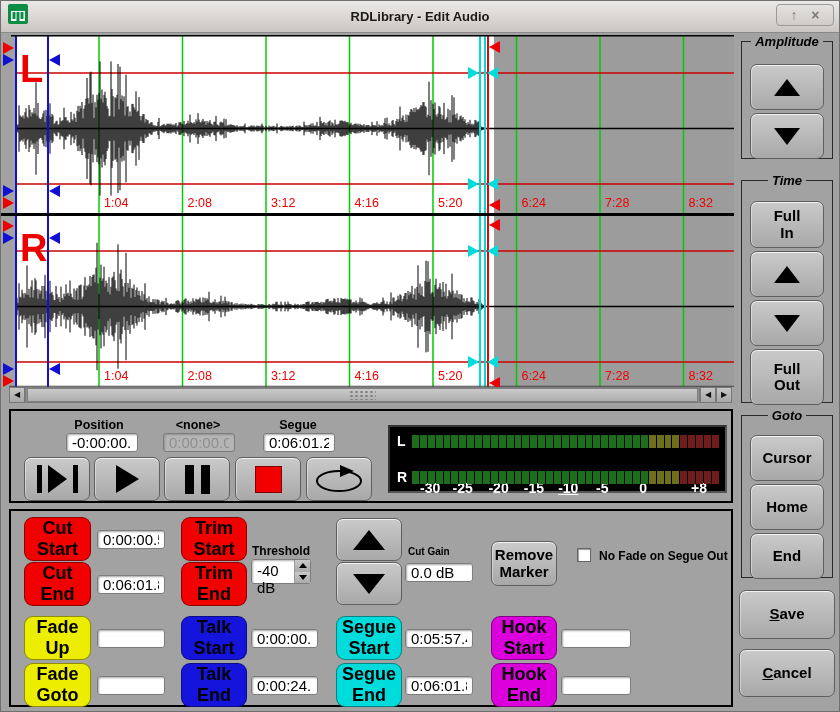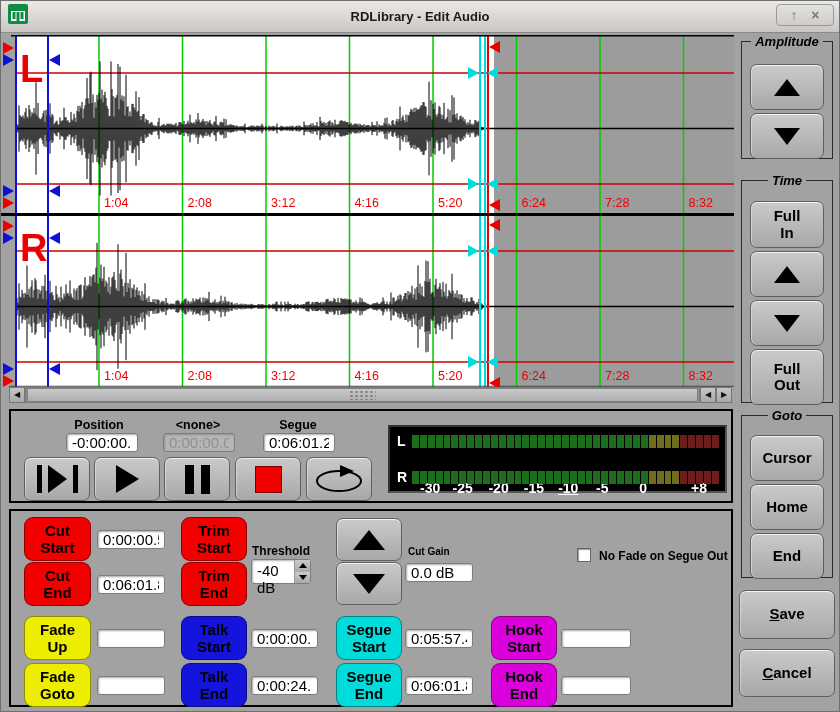--- a/index.html
+++ b/index.html
@@ -32,21 +32,21 @@
   .editpanel{position:absolute;left:8px;top:508px;width:724px;height:198px;border:2px solid #000;background:#a2a2a2;}
   .abs{position:absolute;}
   .lbl{font-size:12.5px;font-weight:bold;color:#000;white-space:nowrap;}
   .fld{background:#fff;border:1px solid #7d7d7d;border-radius:3px;box-shadow:inset 1px 1px 2px rgba(0,0,0,.35);
     font-size:15px;color:#000;padding:0 5px;width:100%;height:100%;}
   .fld.dis{background:#b5b5b5;color:#8f8f8f;box-shadow:inset 1px 1px 2px rgba(0,0,0,.2);}
   .btn{background:linear-gradient(180deg,#cacaca,#a8a8a8);border:1px solid #5f5f5f;border-radius:7px;
     box-shadow:inset 0 1px 0 rgba(255,255,255,.75),inset 1px 0 0 rgba(255,255,255,.4);
     color:#000;font-weight:bold;font-size:15px;line-height:1.1;
     display:flex;flex-direction:column;align-items:center;justify-content:center;padding:0;}
-  .mbtn{border:1px solid rgba(0,0,0,.4);border-radius:9px;color:#000;font-weight:bold;font-size:15px;line-height:1.15;
+  .mbtn{border:1px solid rgba(0,0,0,.4);border-radius:9px;color:#000;font-weight:bold;font-size:18px;line-height:1.15;
     display:flex;flex-direction:column;align-items:center;justify-content:center;padding:12px;}
   .tri-up{width:0;height:0;border-left:16px solid transparent;border-right:16px solid transparent;border-bottom:20px solid #000;}
   .tri-down{width:0;height:0;border-left:16px solid transparent;border-right:16px solid transparent;border-top:20px solid #000;}
   .tri-up.small{border-left-width:13px;border-right-width:13px;border-bottom-width:17px;}
   .tri-down.small{border-left-width:13px;border-right-width:13px;border-top-width:17px;}
   
   .ic-play{width:0;height:0;border-top:14px solid transparent;border-bottom:14px solid transparent;border-left:23px solid #000;}
   .ic-bar{width:5px;height:28px;background:#000;}
   .ic-pausebar{width:9px;height:29px;background:#000;}
   .row{display:flex;flex-direction:row;align-items:center;gap:6px;}
@@ -366,20 +366,24 @@
       <span class="tri-up"></span>
     </button>
     <button class="btn abs" style="left:325px;top:51px;width:66px;height:43px">
       <span class="tri-down"></span>
     </button>
     <div class="abs lbl" style="left:397px;top:35px;font-size:10px">Cut Gain</div>
     <div class="abs" style="left:394px;top:52px;width:68px;height:19px">
       <input class="fld" readonly="" value="0.0 dB" style="">
     </div>
 
+    <button class="btn abs" style="left:480px;top:30px;width:66px;height:45px;font-size:15px">
+      <span>Remove</span>
+        <span>Marker</span>
+    </button>
 
     <div class="chk abs" style="left:566px;top:37px;width:14px;height:14px"></div>
     <div class="abs lbl" style="left:588px;top:38px;font-size:12px">No Fade on Segue Out</div>
 
     <button class="mbtn abs" style="left: 13px; top: 105px; width: 67px; height: 44px; background: rgb(237, 237, 0);">
       <span>Fade</span>
         <span>Up</span>
     </button>
     <div class="abs" style="left:86px;top:118px;width:68px;height:19px">
       <input class="fld" readonly="" value="" style="">

